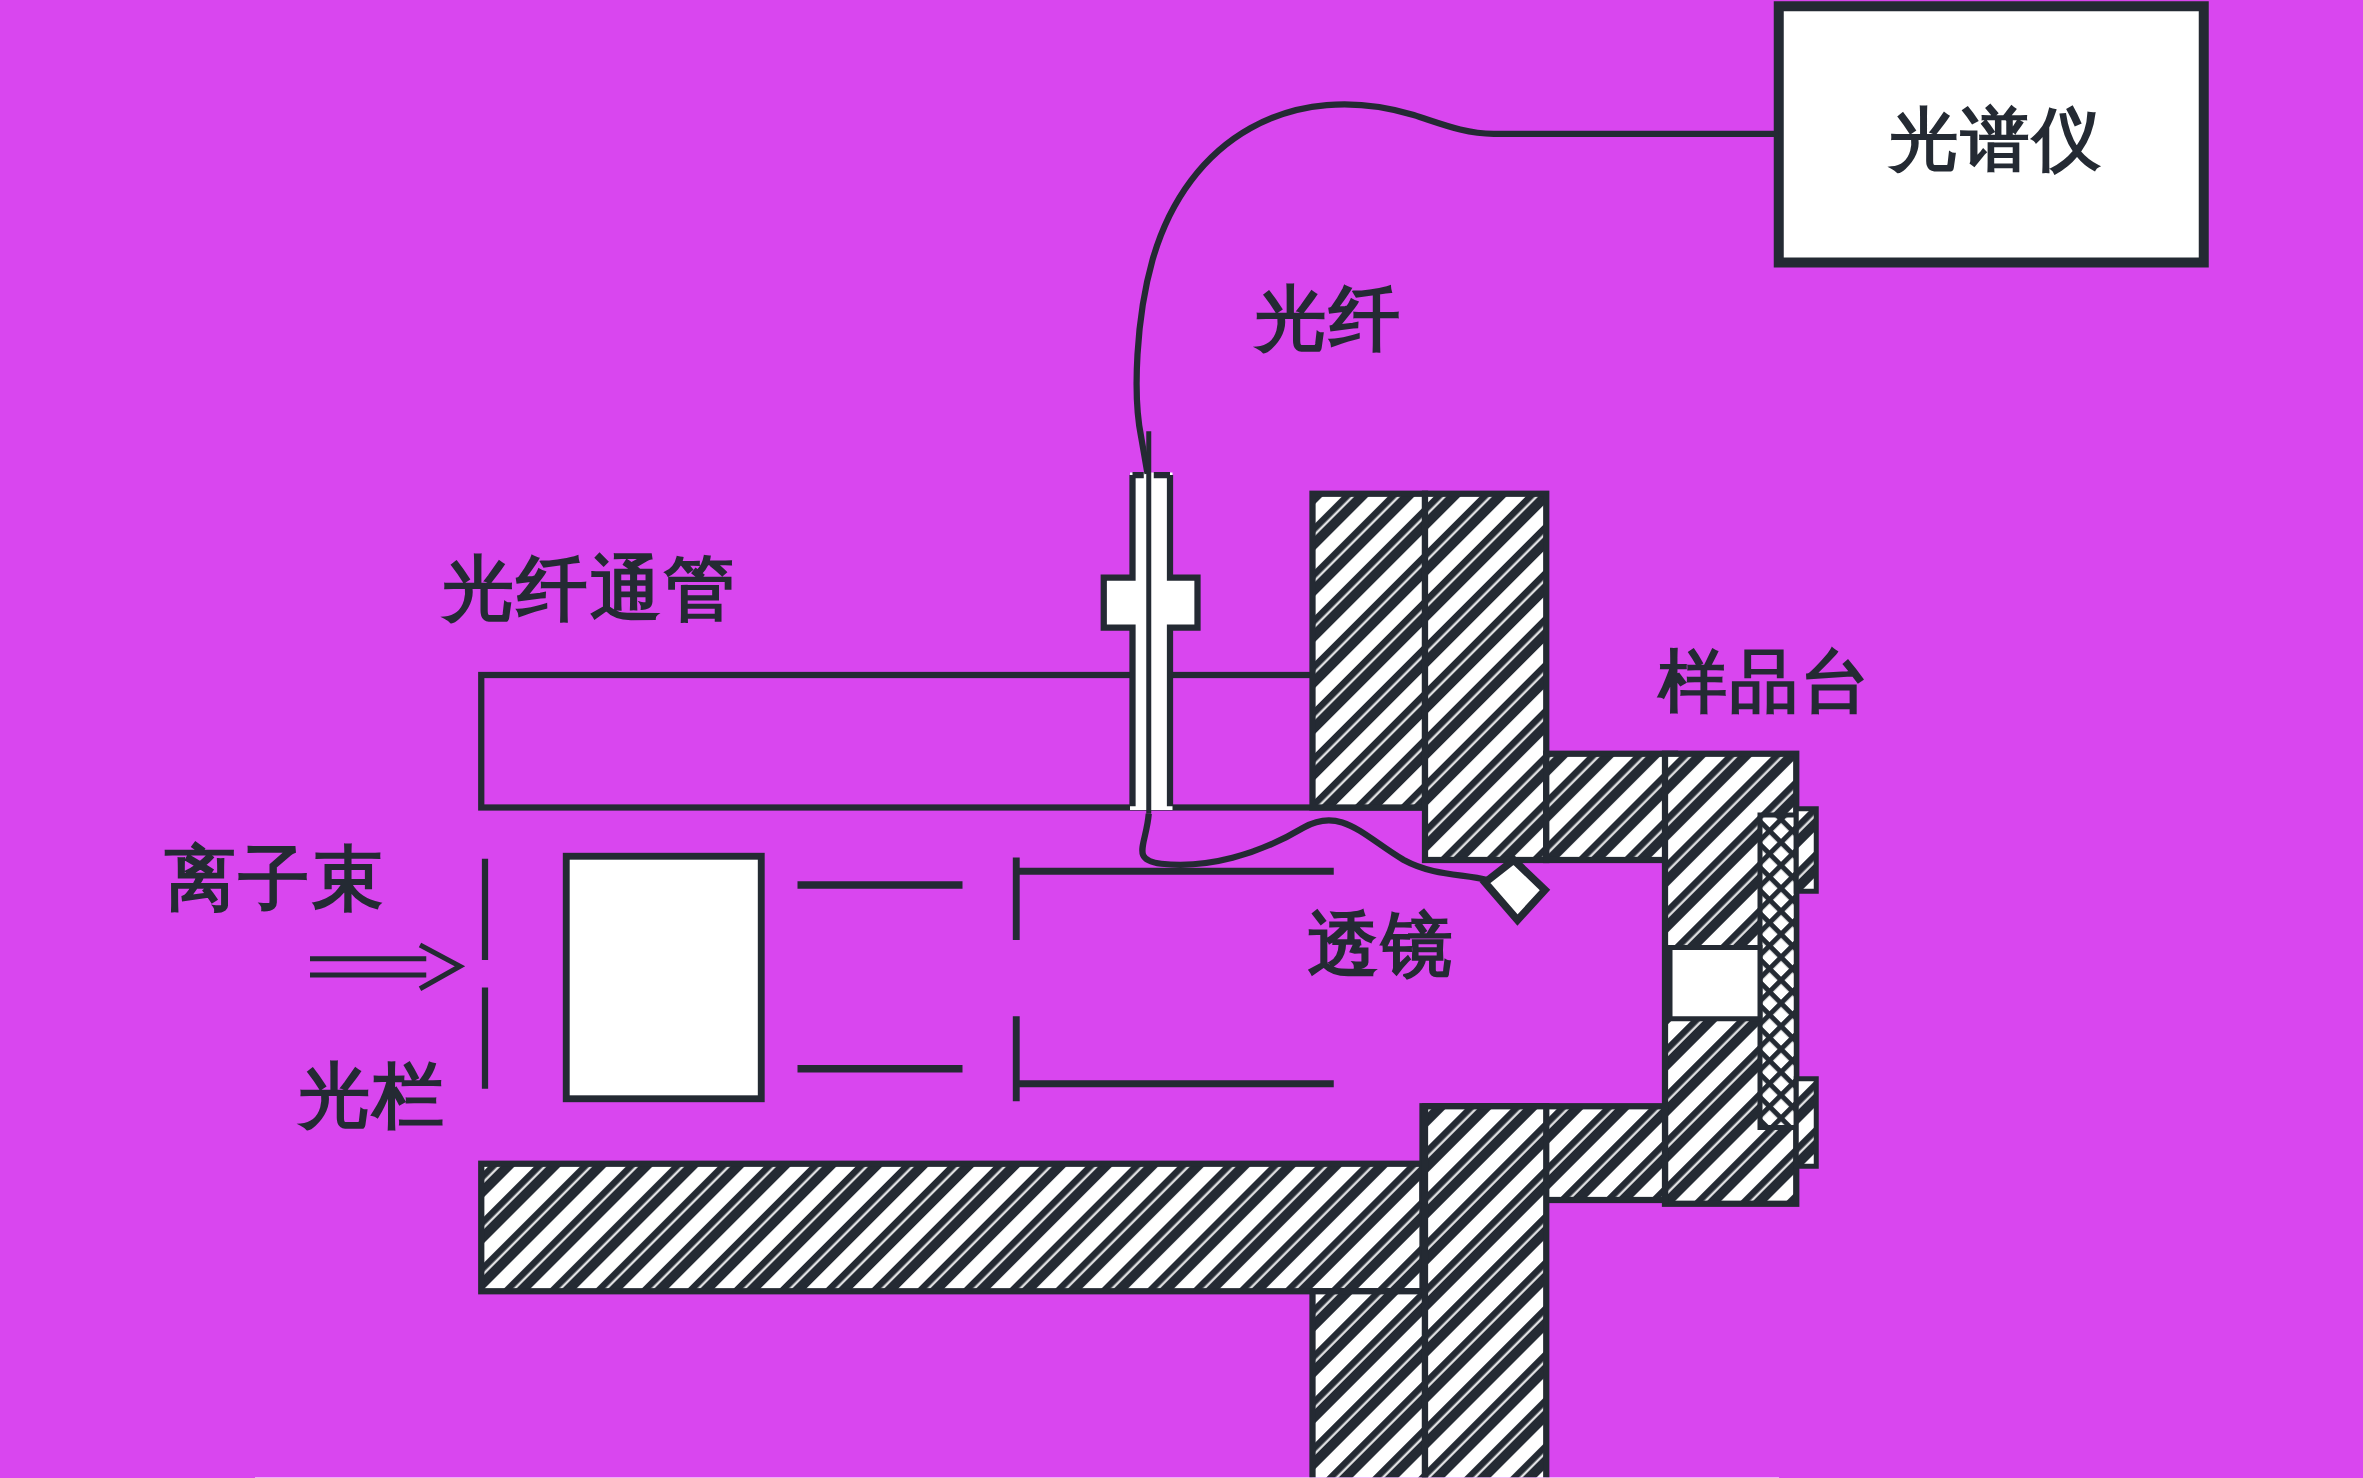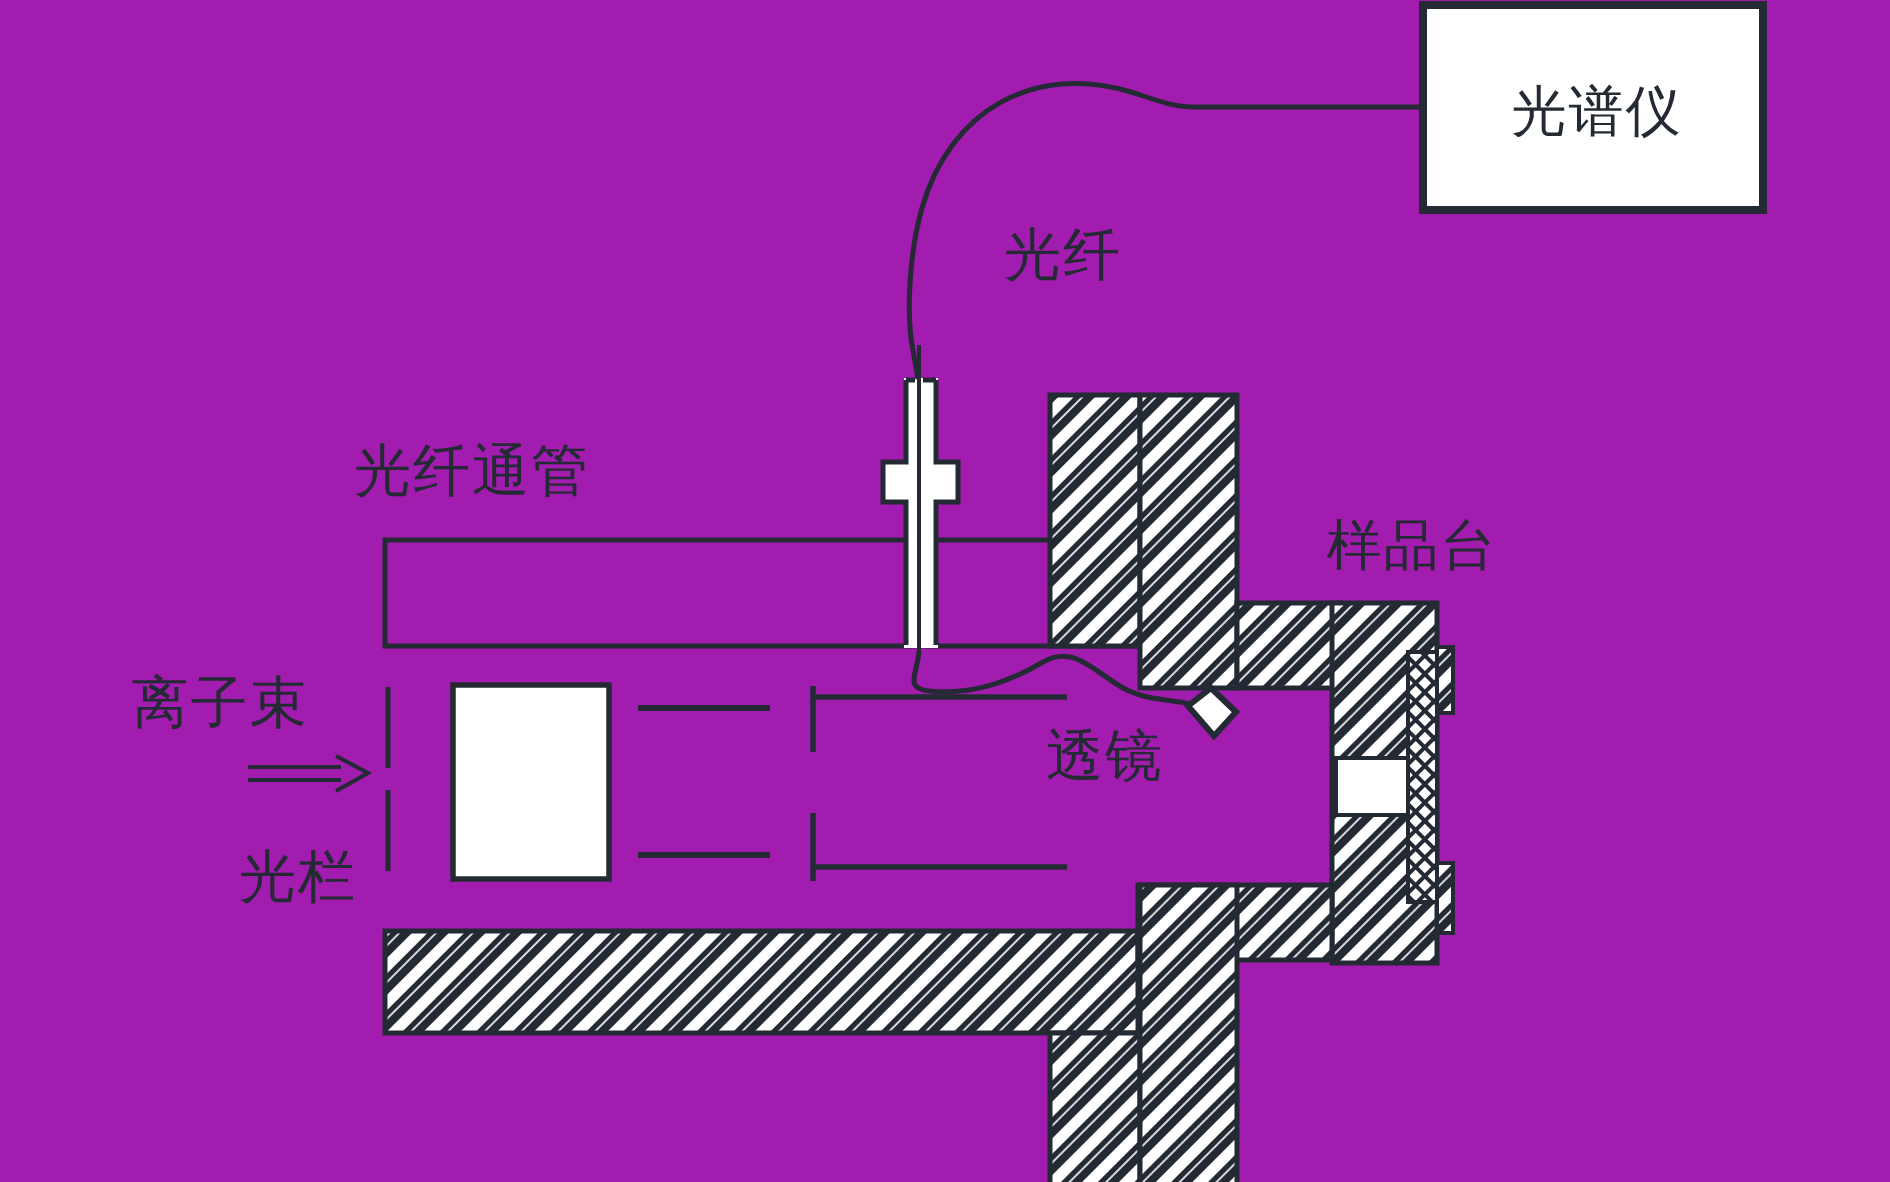--- a/index.html
+++ b/index.html
@@ -1,21 +1,22 @@
 <!DOCTYPE html>
 <html style="--ink: #242a33;"><head>
 <meta charset="utf-8">
 <style>
   html,body{margin:0;padding:0;background:#ffffff;}
   .stage{
     position:relative;
     width:1890px;height:1182px;
-    background:#a21caf;
+    background:#d946ef;
     overflow:hidden;
     font-family:"Liberation Serif","DejaVu Serif",serif;
+    font-weight:bold;
   }
   svg{display:block;}
   .ink-fill{fill:var(--ink,#242a33);}
   .outline{fill:none;stroke:var(--ink,#242a33);}
   .white-fill{fill:#ffffff;}
   .lbl{
     fill:var(--ink,#242a33);
     font-family:"Liberation Serif","DejaVu Serif",serif;
     font-size:57px;
     letter-spacing:2px;

